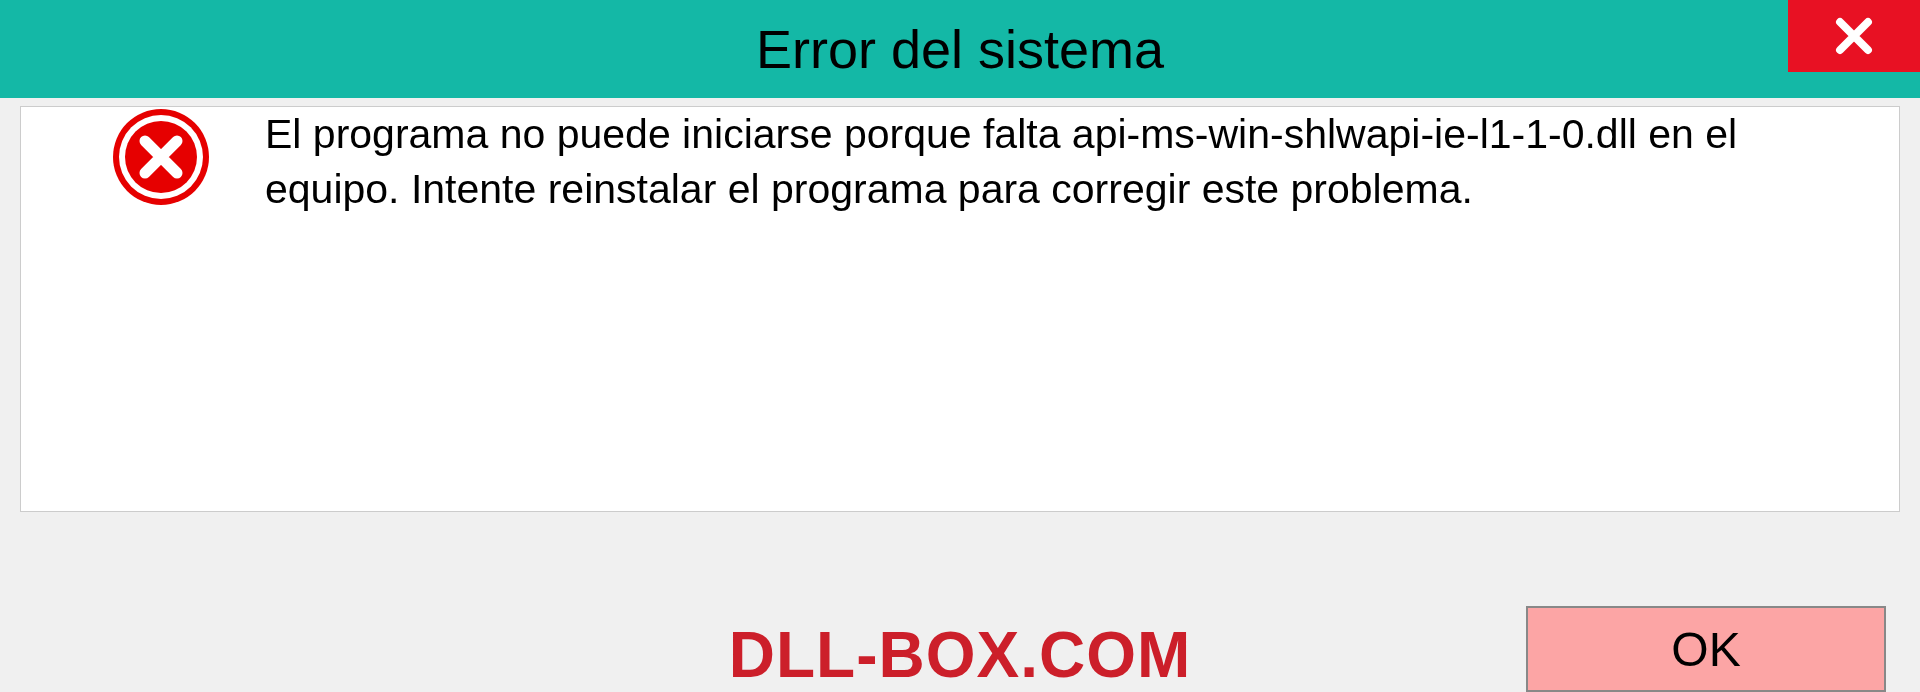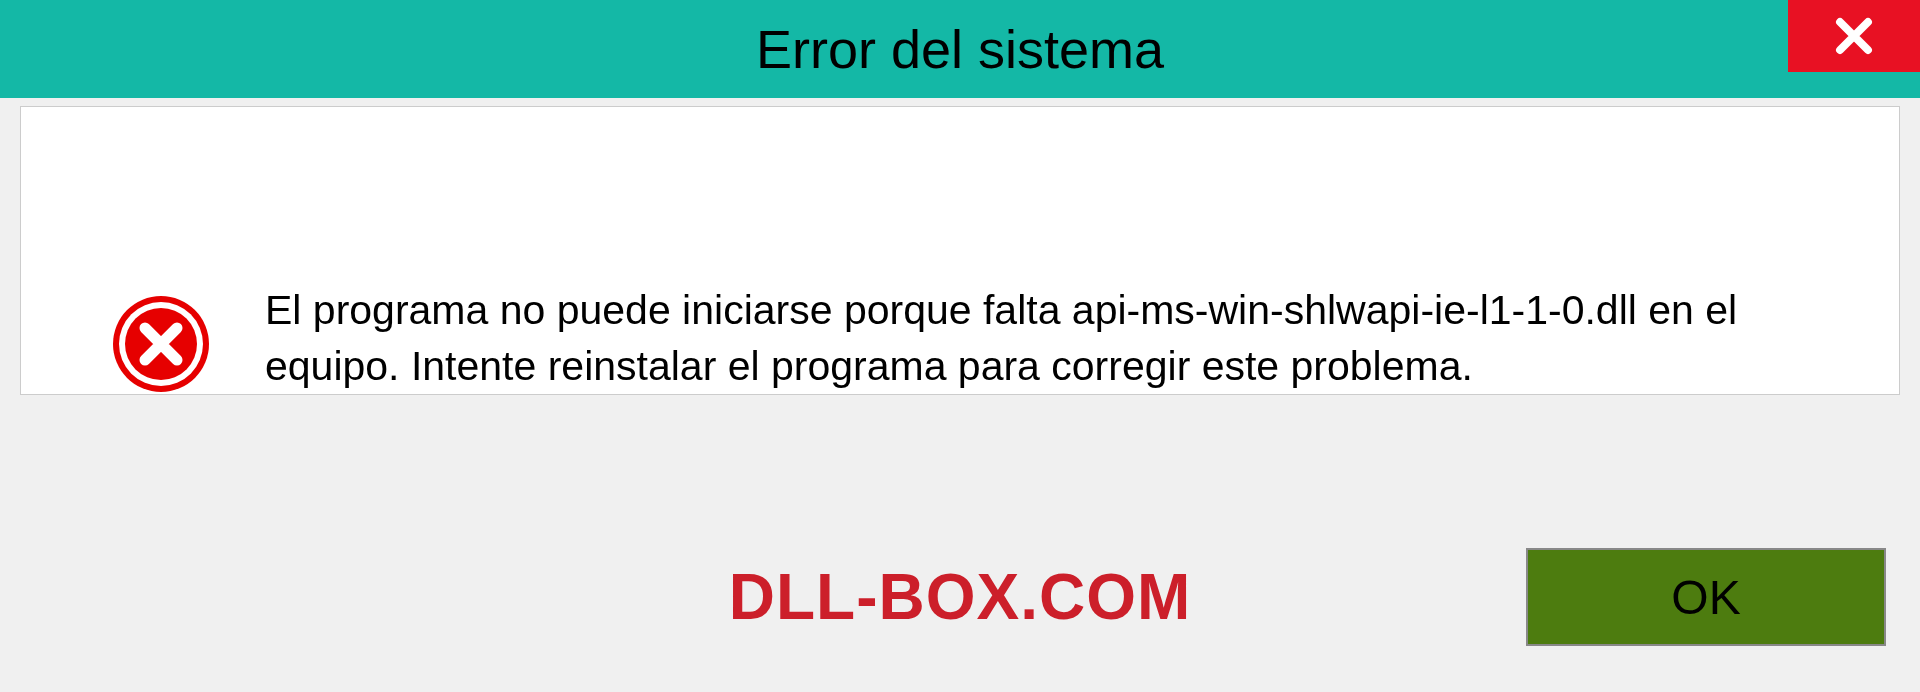--- a/index.html
+++ b/index.html
@@ -41,23 +41,23 @@
       cursor: pointer;
     }
     .close-btn svg {
       width: 42px;
       height: 42px;
     }
     .content-panel {
       margin: 8px 20px 0 20px;
       background: #fff;
       border: 1px solid #cccccc;
-      height: 289px;
+      height: 406px;
       display: flex;
-      align-items: flex-end;
+      align-items: flex-start;
       padding: 0 60px 0 90px;
     }
     .error-icon {
       flex-shrink: 0;
       width: 100px;
       height: 100px;
       margin-right: 54px;
     }
     .message-text {
       font-size: 41px;
@@ -65,38 +65,38 @@
       color: #000;
       max-width: 1520px;
     }
     .footer {
       position: absolute;
       bottom: 0;
       left: 0;
       right: 0;
       height: 190px;
       display: flex;
-      align-items: center;
+      align-items: flex-end;
       justify-content: flex-end;
       padding-right: 34px;
     }
     .watermark {
       position: absolute;
       left: 50%;
       transform: translateX(-50%);
       font-size: 64px;
       font-weight: 800;
       color: #cc1f2a;
       letter-spacing: 1px;
       font-family: Arial, Helvetica, sans-serif;
     }
     .ok-button {
       width: 360px;
-      height: 98px;
-      background: #4d7c0f;
+      height: 86px;
+      background: #fca5a5;
       border: 2px solid #888;
       font-size: 48px;
       color: #000;
       cursor: pointer;
       display: flex;
       align-items: center;
       justify-content: center;
       font-family: Arial, Helvetica, sans-serif;
     }
   </style>

